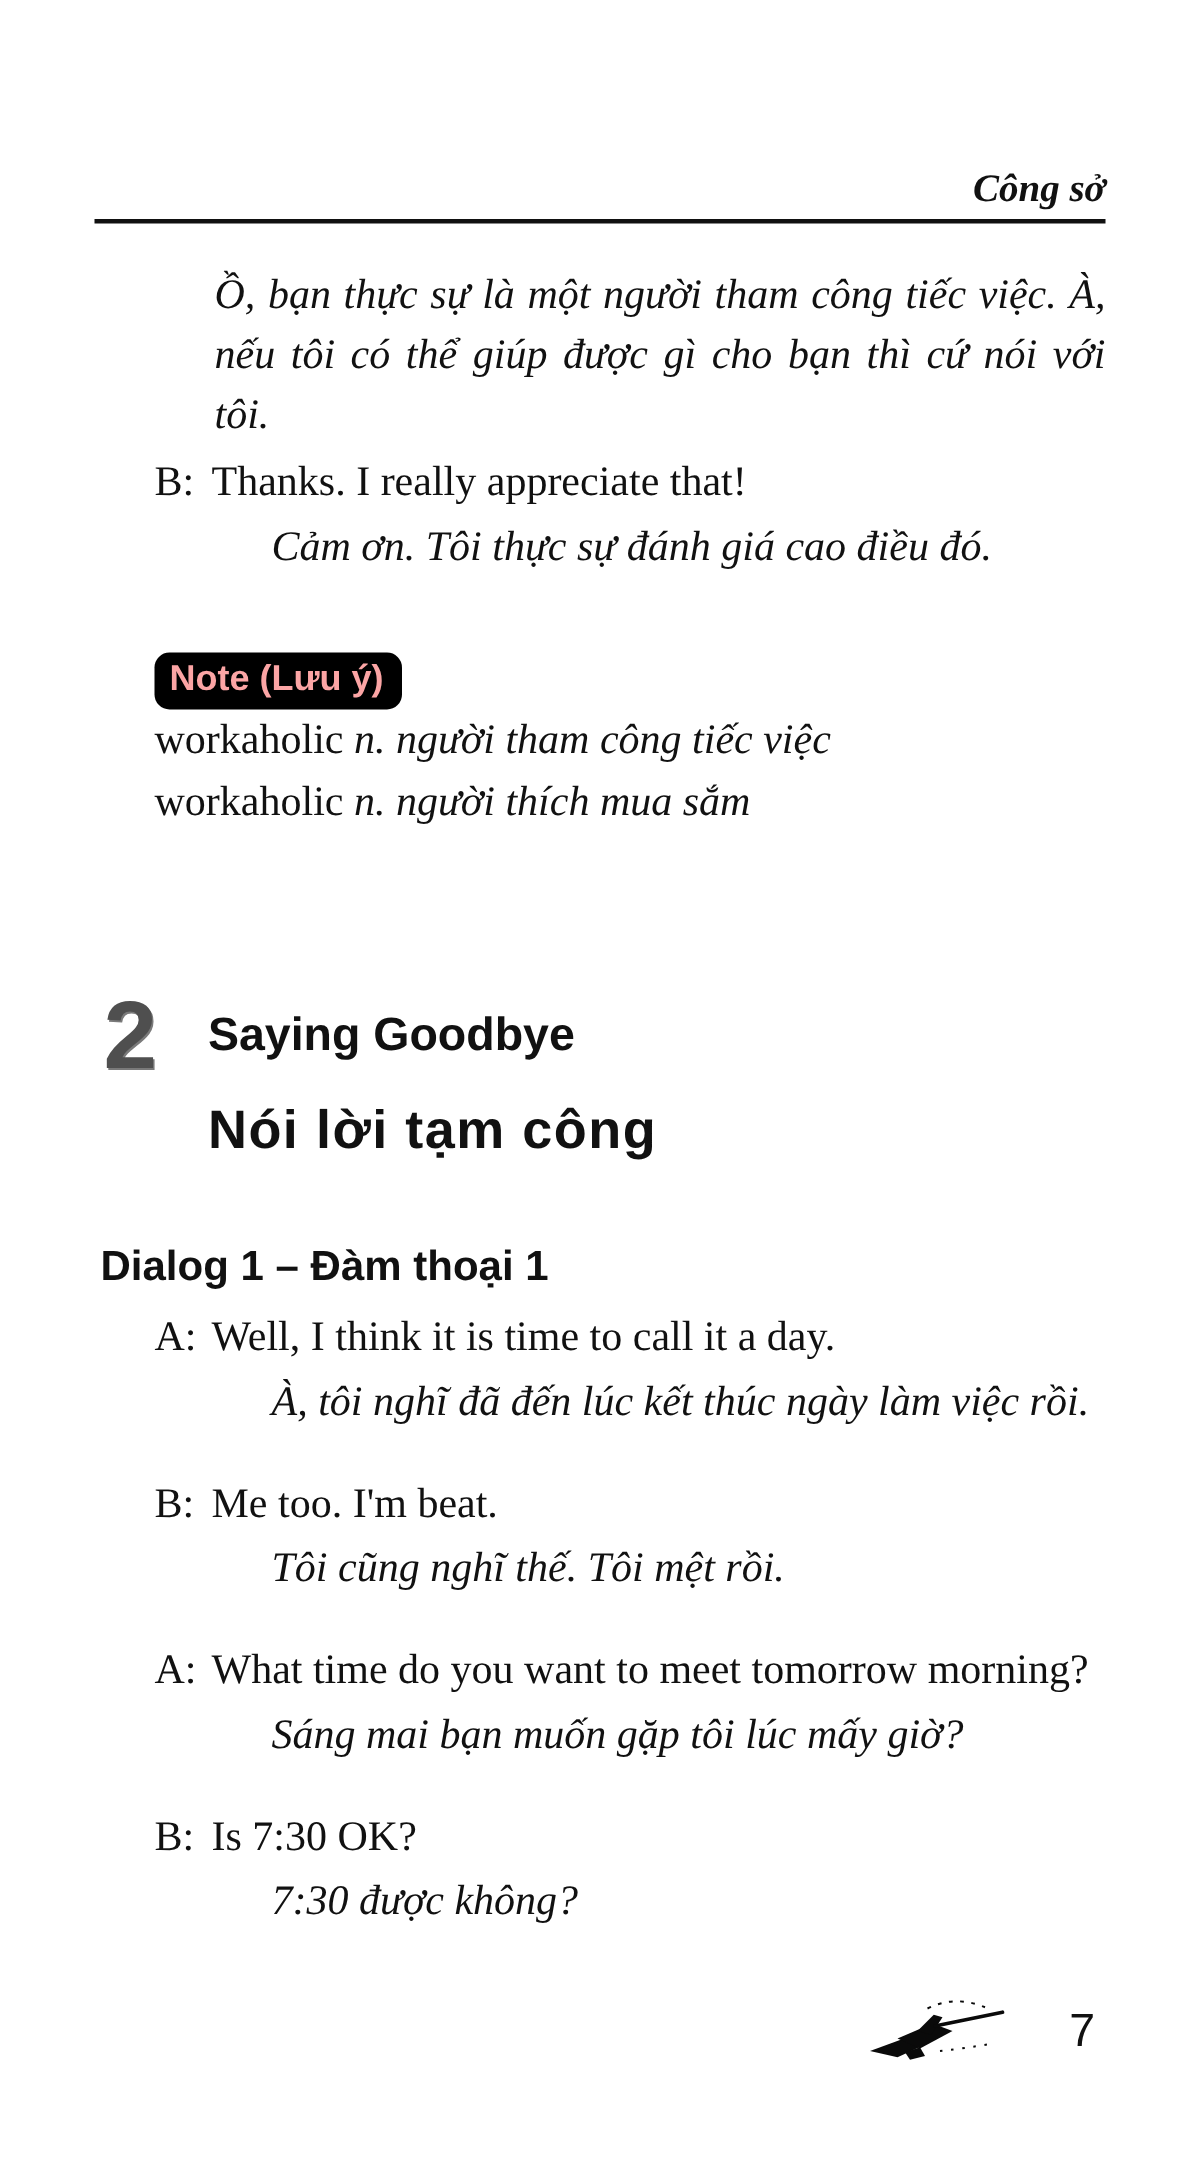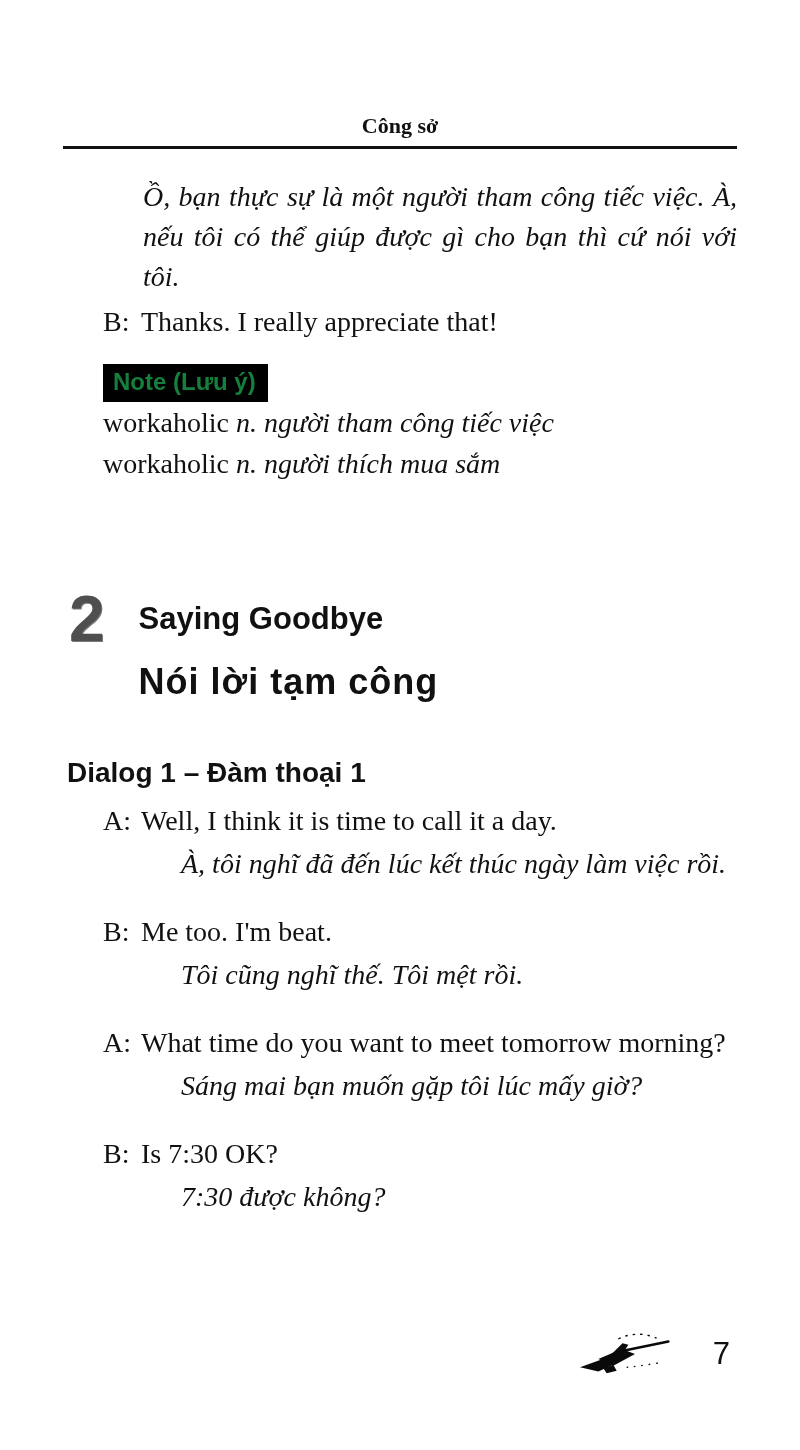--- a/index.html
+++ b/index.html
@@ -12,26 +12,27 @@
     background: #ffffff;
     color: #111;
     font-family: "Liberation Serif", "DejaVu Serif", serif;
     overflow: hidden;
   }
   .content { padding: 0 63px; }
 
   
   .running-header {
     margin-top: 110px;
-    text-align: center;
-    font-weight: bold;
-    font-size: 22px;
+    text-align: right;
+    font-weight: bold;
+    font-size: 26px;
     line-height: 32px;
     padding-bottom: 4px;
     border-bottom: 3px solid #111;
+    font-style: italic;
   }
 
   
   .intro-translation {
     margin: 28px 0 0 80px;
     font-style: italic;
     font-size: 28px;
     line-height: 40px;
     text-align: justify;
   }
@@ -56,26 +57,27 @@
     line-height: 40px;
     text-align: justify;
     margin-top: 3px;
   }
 
   
   .note-label {
     display: inline-block;
     margin: 22px 0 0 40px;
     background: #000;
-    color: #15803d;
+    color: #fca5a5;
     font-family: "Liberation Sans", "DejaVu Sans", sans-serif;
     font-weight: bold;
     font-size: 24px;
     line-height: 30px;
     padding: 3px 12px 5px 10px;
+    border-radius: 10px;
   }
   .vocab-line {
     margin-left: 40px;
     font-size: 28px;
     line-height: 41px;
   }
   .vocab-line.first { }
   .vocab-term { font-style: normal; }
   .vocab-def { font-style: italic; }
 
@@ -147,20 +149,21 @@
     <div class="running-header">
       <span>Công sở</span>
     </div>
 
     <p class="intro-translation">Ồ, bạn thực sự là một người tham công tiếc việc. À, nếu tôi có thể giúp được gì cho bạn thì cứ nói với tôi.</p>
 
     <div class="dialog-line">
       <span class="speaker">B:</span>
       <span class="line-en">Thanks. I really appreciate that!</span>
     </div>
+    <p class="line-vi">Cảm ơn. Tôi thực sự đánh giá cao điều đó.</p>
 
     <div>
       <span class="note-label">Note (Lưu ý)</span>
     </div>
     <div class="vocab-line first">
       <span class="vocab-term">workaholic</span>
       <span class="vocab-def">n. người tham công tiếc việc</span>
     </div>
     <div class="vocab-line">
       <span class="vocab-term">workaholic</span>

